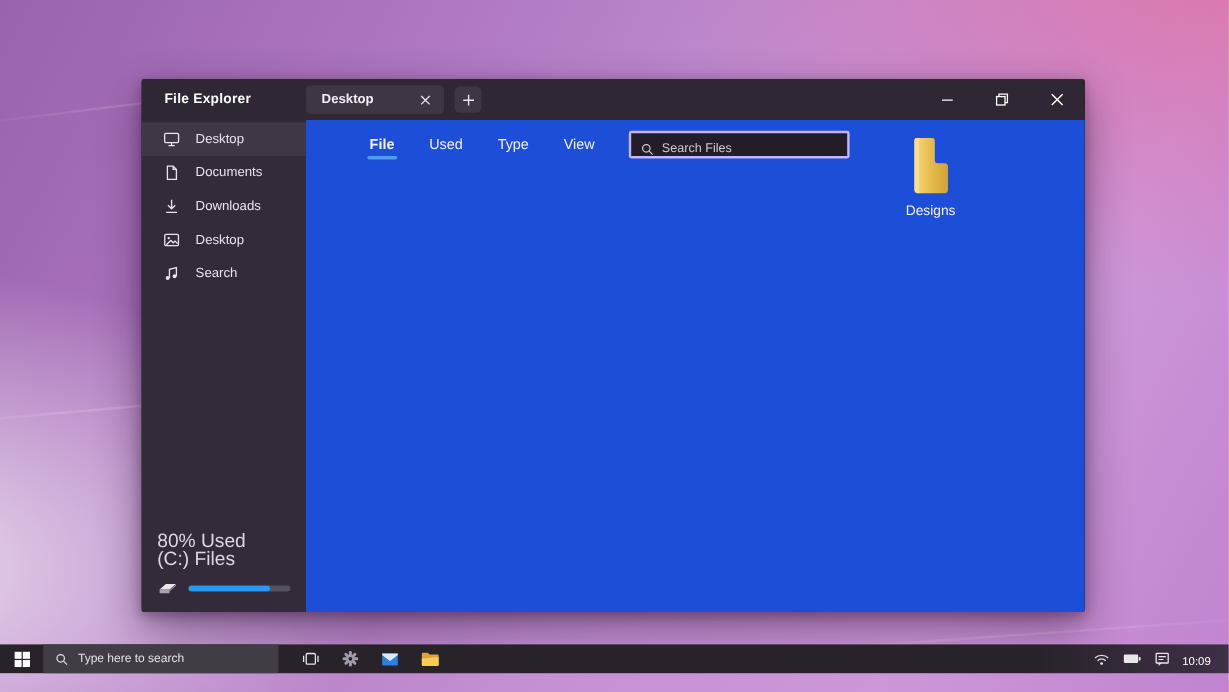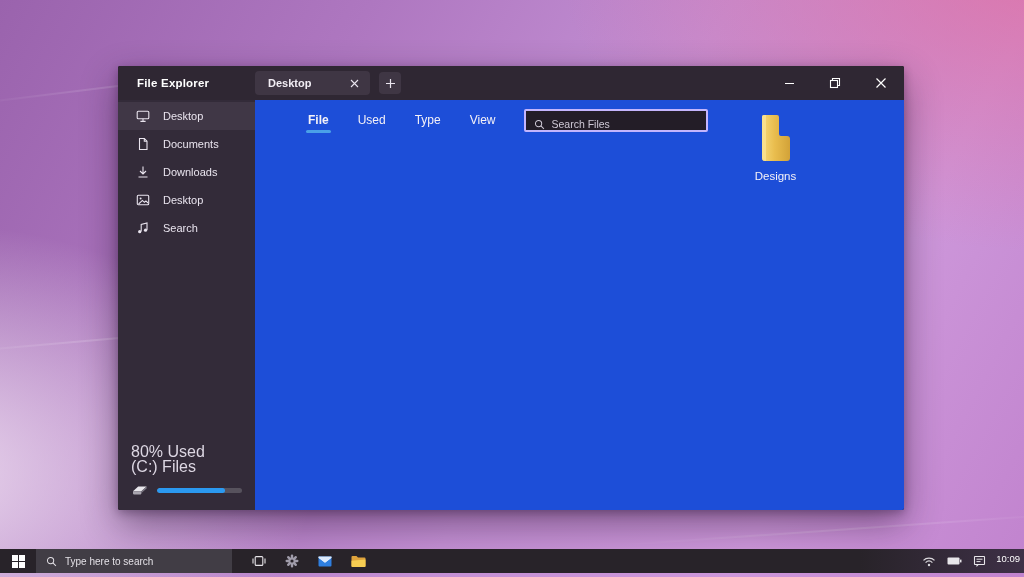--- a/index.html
+++ b/index.html
@@ -61,31 +61,31 @@
   .searchbox { margin-left:auto; width:184px; height:23px; background:#231d27; border:2px solid #c4b5fd; border-radius:2px; display:flex; align-items:flex-end; padding:0 8px; gap:7px; }
   .searchbox input { flex:1; background:transparent; border:none; outline:none; font-family:inherit; font-size:10.5px; color:#e6e1ea; }
   .searchbox input::placeholder { color:#cfc9d6; }
 
   .files { display:flex; padding:13px 0 0 22px; gap:39px; }
   .file-item { width:76px; display:flex; flex-direction:column; align-items:center; cursor:pointer; }
   .file-name { margin-top:7px; font-size:11.5px; color:#f4f1f7; white-space:nowrap; }
 
   
   .taskbar {
-    position:absolute; left:0; bottom:4px; width:1024px; height:24px;
+    position:absolute; left:0; bottom:16px; width:1024px; height:24px;
     background:linear-gradient(90deg, #282329 0%, #282329 84%, #3e3047 100%);
     display:flex; align-items:center;
   }
   .start-btn { width:36px; height:24px; }
   .tb-search { width:196px; height:24px; background:#413d45; display:flex; align-items:center; padding:0 10px; gap:8px; }
   .tb-search input { flex:1; background:transparent; border:none; outline:none; font-family:inherit; font-size:10px; color:#eceaee; }
   .tb-search input::placeholder { color:#e3e0e6; }
   .tb-icons { display:flex; align-items:center; margin-left:15px; gap:9px; }
   .tb-icon { width:24px; height:24px; }
-  .tray { margin-left:auto; display:flex; align-items:flex-start; gap:9px; padding-right:4px; }
+  .tray { margin-left:auto; display:flex; align-items:flex-end; gap:9px; padding-right:15px; }
   .tray .icon-btn { width:16px; height:16px; }
   .clock { font-size:9.5px; color:#ffffff; cursor:default; }
 </style>
 </head>
 <body>
 
 <div class="desktop">
   <div class="streak s1"></div>
   <div class="streak s2"></div>
   <div class="streak s3"></div>

